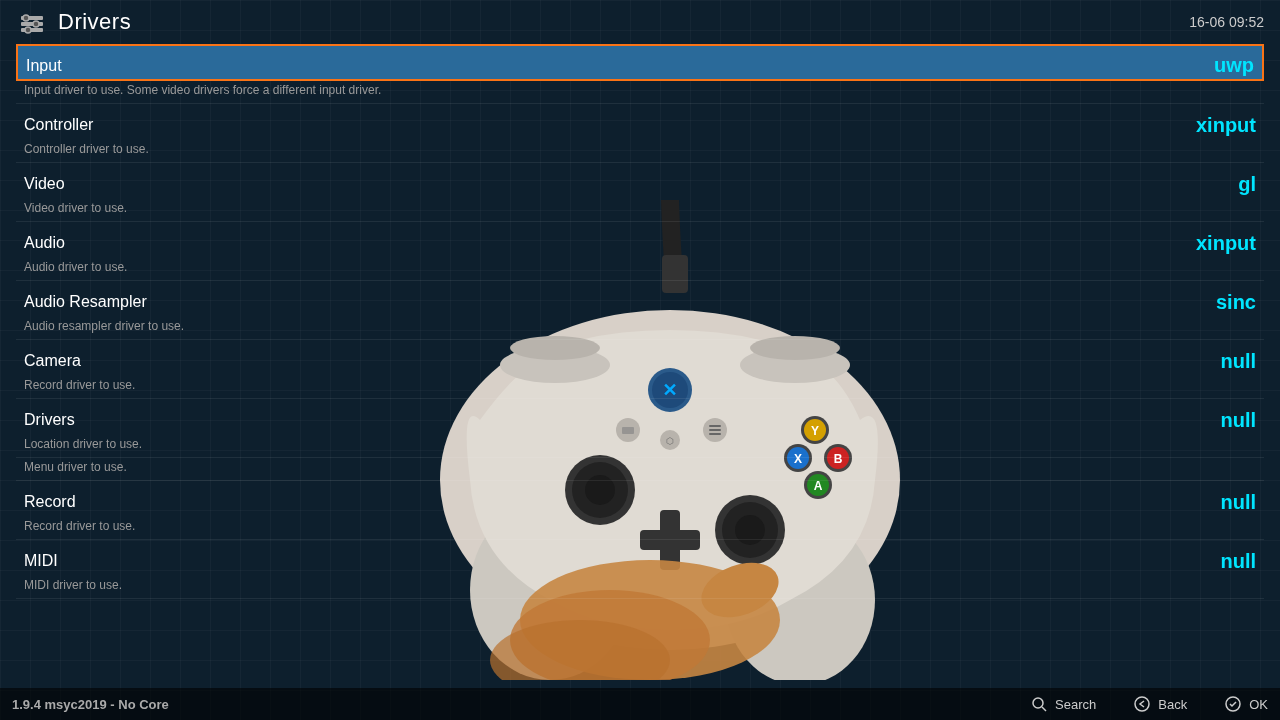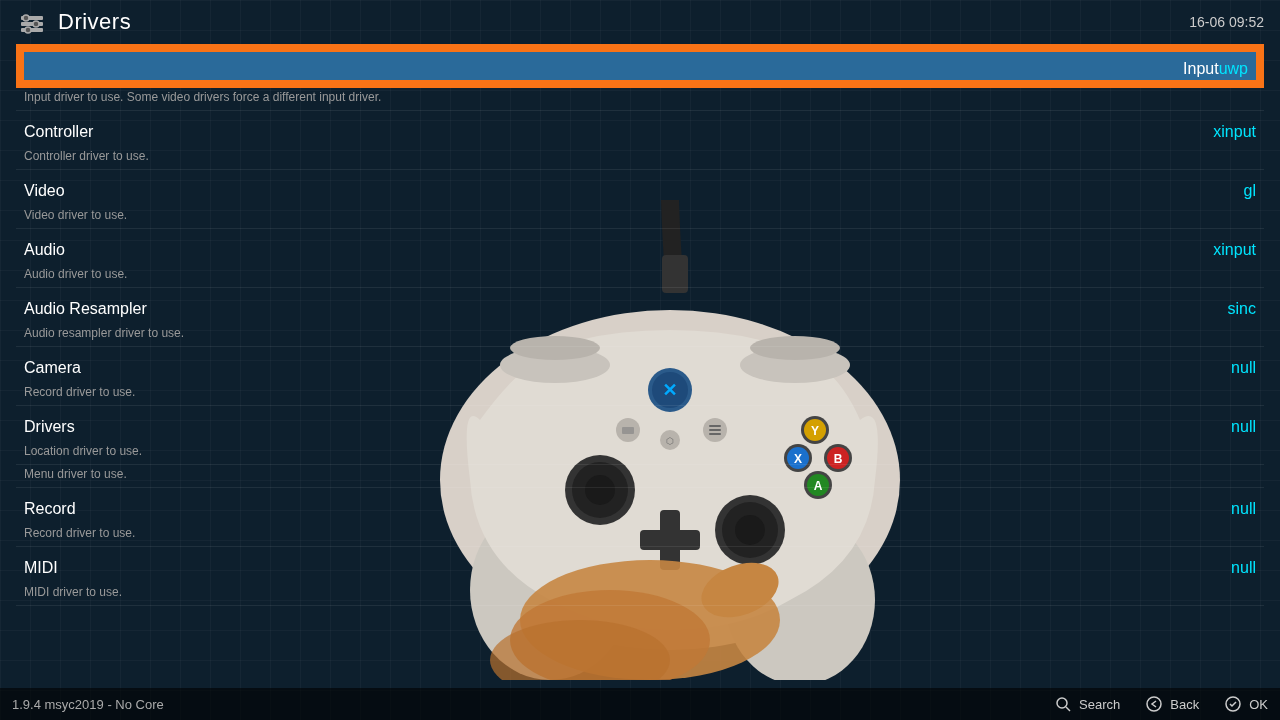--- a/index.html
+++ b/index.html
@@ -87,35 +87,34 @@
     .driver-row {
       display: flex;
       align-items: center;
       justify-content: space-between;
       padding: 8px 8px 2px 8px;
       min-height: 36px;
     }
 
     .driver-row.selected {
       background: #2a6a9a;
-      border: 8px solid #f97316;
+      border: 2px solid #f97316;
       margin: 0 0;
-      justify-content: flex-end;
     }
 
     .driver-name {
       font-size: 16px;
       color: #ffffff;
       font-weight: 400;
     }
 
     .driver-value {
-      font-size: 16px;
+      font-size: 20px;
       color: #00e5ff;
-      font-weight: 400;
+      font-weight: 700;
     }
 
     .driver-desc {
       font-size: 12px;
       color: #999999;
       padding: 2px 8px 6px 8px;
     }
 
     
     .footer {
@@ -128,26 +127,27 @@
       background: rgba(0,0,0,0.6);
       display: flex;
       align-items: center;
       justify-content: space-between;
       padding: 0 12px;
     }
 
     .footer-version {
       font-size: 13px;
       color: #aaaaaa;
+      font-weight: bold;
     }
 
     .footer-controls {
       display: flex;
       align-items: center;
-      gap: 24px;
+      gap: 36px;
     }
 
     .footer-btn {
       display: flex;
       align-items: center;
       gap: 6px;
       font-size: 13px;
       color: #cccccc;
     }
 

